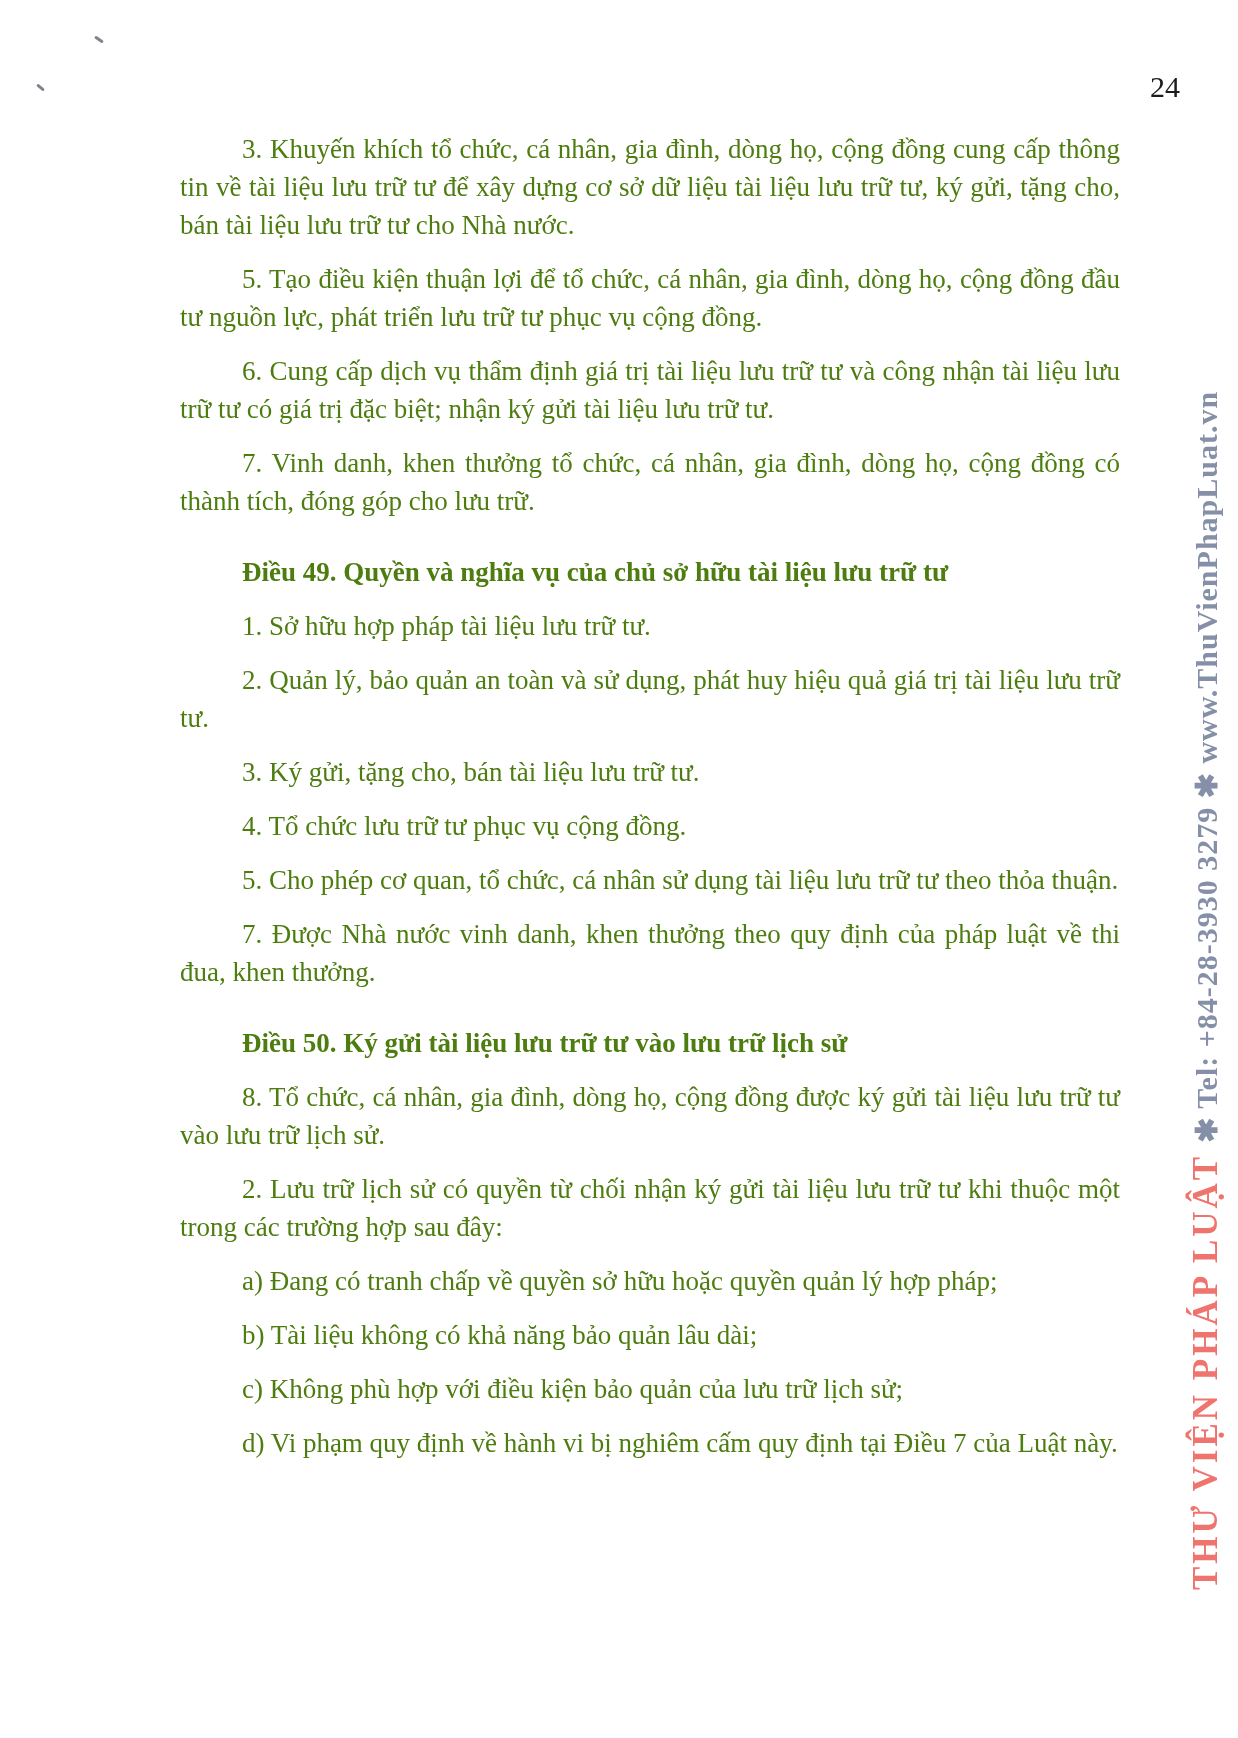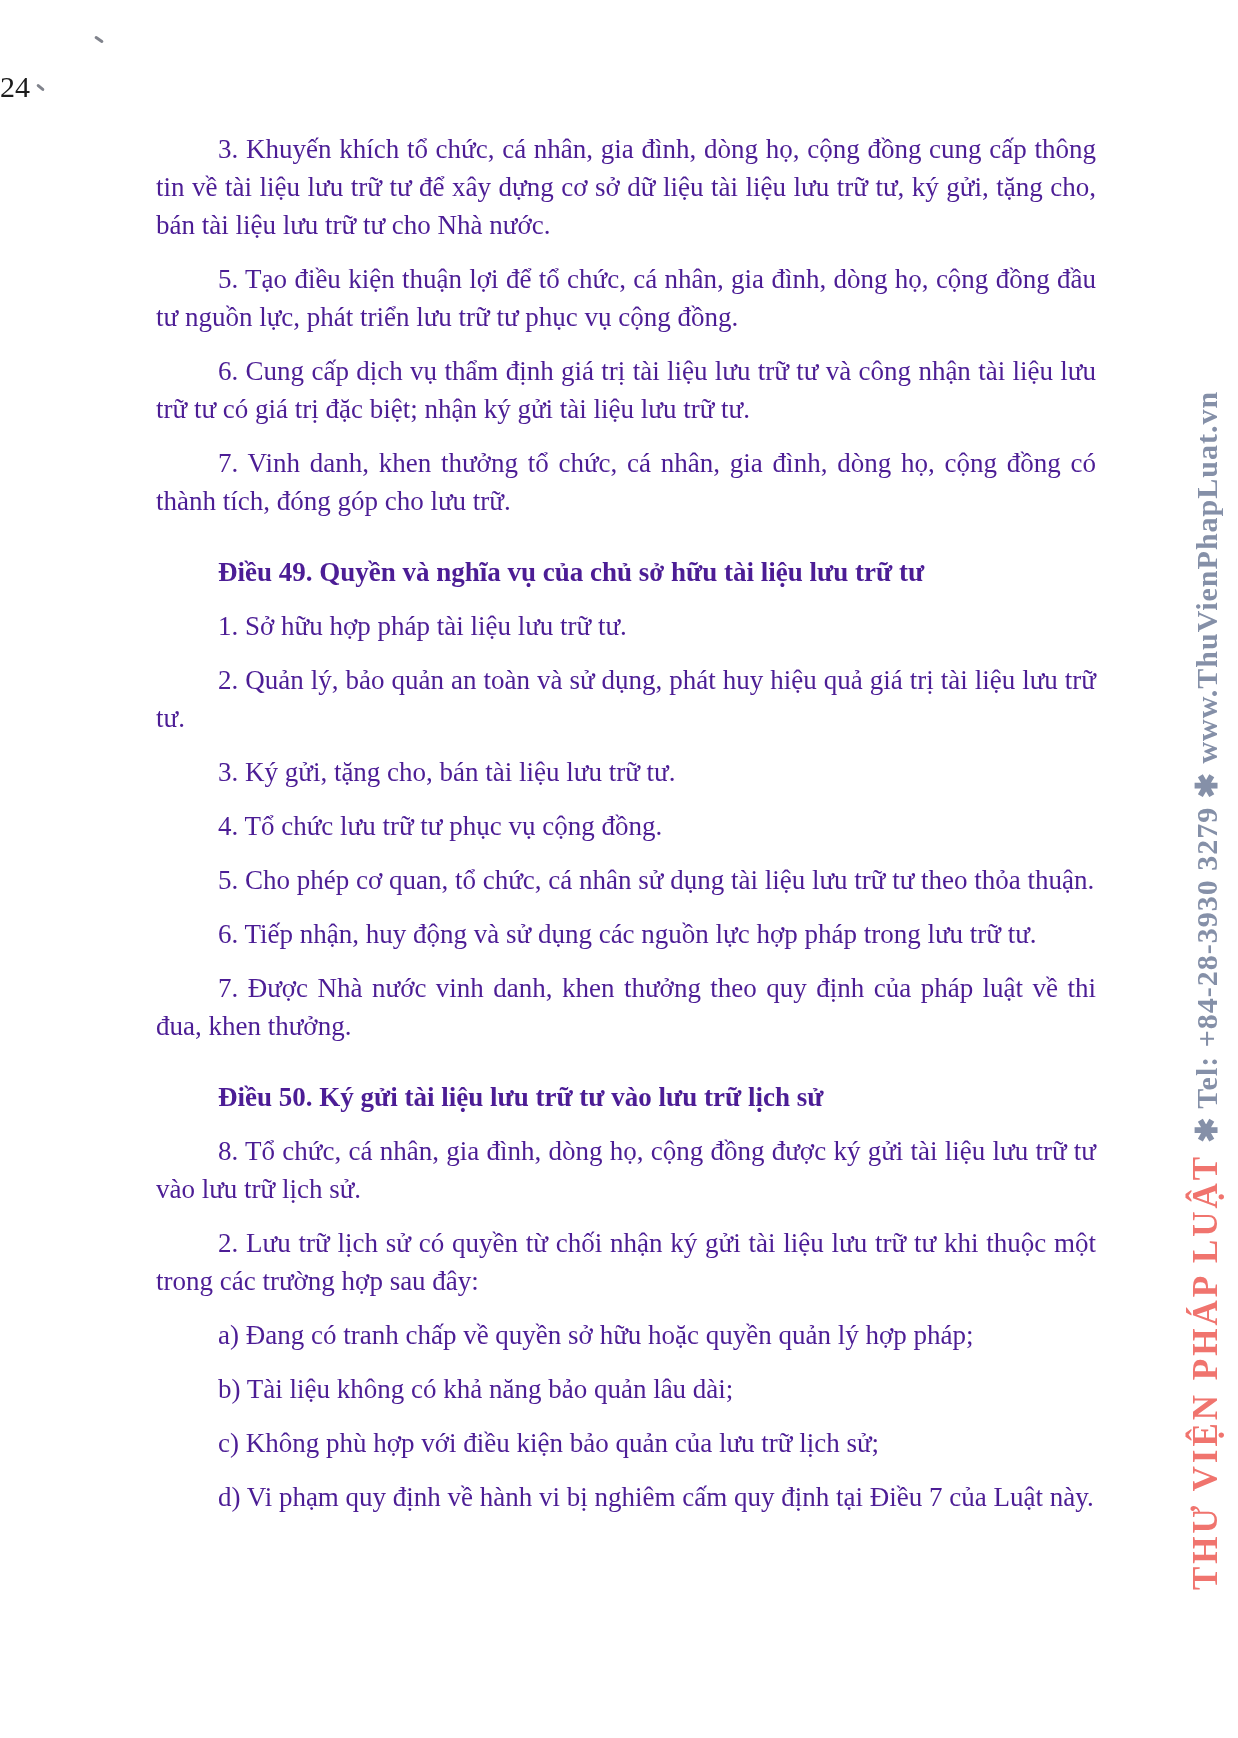--- a/index.html
+++ b/index.html
@@ -13,32 +13,32 @@
     height: 1738px;
     background: #ffffff;
     overflow: hidden;
     font-family: "Liberation Serif", serif;
   }
   .page-number {
     position: absolute;
     top: 70px;
     left: 0;
     width: 1180px;
-    text-align: left;
+    text-align: right;
     font-size: 30px;
     color: #1c1c1c;
   }
   .content {
     position: absolute;
     top: 130px;
-    left: 156px;
+    left: 180px;
     width: 940px;
     font-size: 27px;
     line-height: 38px;
-    color: #4c1d95;
+    color: #4d7c0f;
     text-align: justify;
   }
   .content p.block {
     margin: 16px 0 0 0;
     text-indent: 62px;
   }
   .content p.block:first-child { margin-top: 0; }
   .content p.heading {
     font-weight: bold;
     margin-top: 33px;
@@ -93,21 +93,20 @@
       <p class="block item">3. Khuyến khích tổ chức, cá nhân, gia đình, dòng họ, cộng đồng cung cấp thông tin về tài liệu lưu trữ tư để xây dựng cơ sở dữ liệu tài liệu lưu trữ tư, ký gửi, tặng cho, bán tài liệu lưu trữ tư cho Nhà nước.</p>
       <p class="block item">5. Tạo điều kiện thuận lợi để tổ chức, cá nhân, gia đình, dòng họ, cộng đồng đầu tư nguồn lực, phát triển lưu trữ tư phục vụ cộng đồng.</p>
       <p class="block item">6. Cung cấp dịch vụ thẩm định giá trị tài liệu lưu trữ tư và công nhận tài liệu lưu trữ tư có giá trị đặc biệt; nhận ký gửi tài liệu lưu trữ tư.</p>
       <p class="block item">7. Vinh danh, khen thưởng tổ chức, cá nhân, gia đình, dòng họ, cộng đồng có thành tích, đóng góp cho lưu trữ.</p>
       <p class="block heading">Điều 49. Quyền và nghĩa vụ của chủ sở hữu tài liệu lưu trữ tư</p>
       <p class="block item">1. Sở hữu hợp pháp tài liệu lưu trữ tư.</p>
       <p class="block item">2. Quản lý, bảo quản an toàn và sử dụng, phát huy hiệu quả giá trị tài liệu lưu trữ tư.</p>
       <p class="block item">3. Ký gửi, tặng cho, bán tài liệu lưu trữ tư.</p>
       <p class="block item">4. Tổ chức lưu trữ tư phục vụ cộng đồng.</p>
       <p class="block item">5. Cho phép cơ quan, tổ chức, cá nhân sử dụng tài liệu lưu trữ tư theo thỏa thuận.</p>
-      <p class="block item">6. Tiếp nhận, huy động và sử dụng các nguồn lực hợp pháp trong lưu trữ tư.</p>
       <p class="block item">7. Được Nhà nước vinh danh, khen thưởng theo quy định của pháp luật về thi đua, khen thưởng.</p>
       <p class="block heading">Điều 50. Ký gửi tài liệu lưu trữ tư vào lưu trữ lịch sử</p>
       <p class="block item">8. Tổ chức, cá nhân, gia đình, dòng họ, cộng đồng được ký gửi tài liệu lưu trữ tư vào lưu trữ lịch sử.</p>
       <p class="block item">2. Lưu trữ lịch sử có quyền từ chối nhận ký gửi tài liệu lưu trữ tư khi thuộc một trong các trường hợp sau đây:</p>
       <p class="block item">a) Đang có tranh chấp về quyền sở hữu hoặc quyền quản lý hợp pháp;</p>
       <p class="block item">b) Tài liệu không có khả năng bảo quản lâu dài;</p>
       <p class="block item">c) Không phù hợp với điều kiện bảo quản của lưu trữ lịch sử;</p>
       <p class="block item">d) Vi phạm quy định về hành vi bị nghiêm cấm quy định tại Điều 7 của Luật này.</p>
     </div>
 

